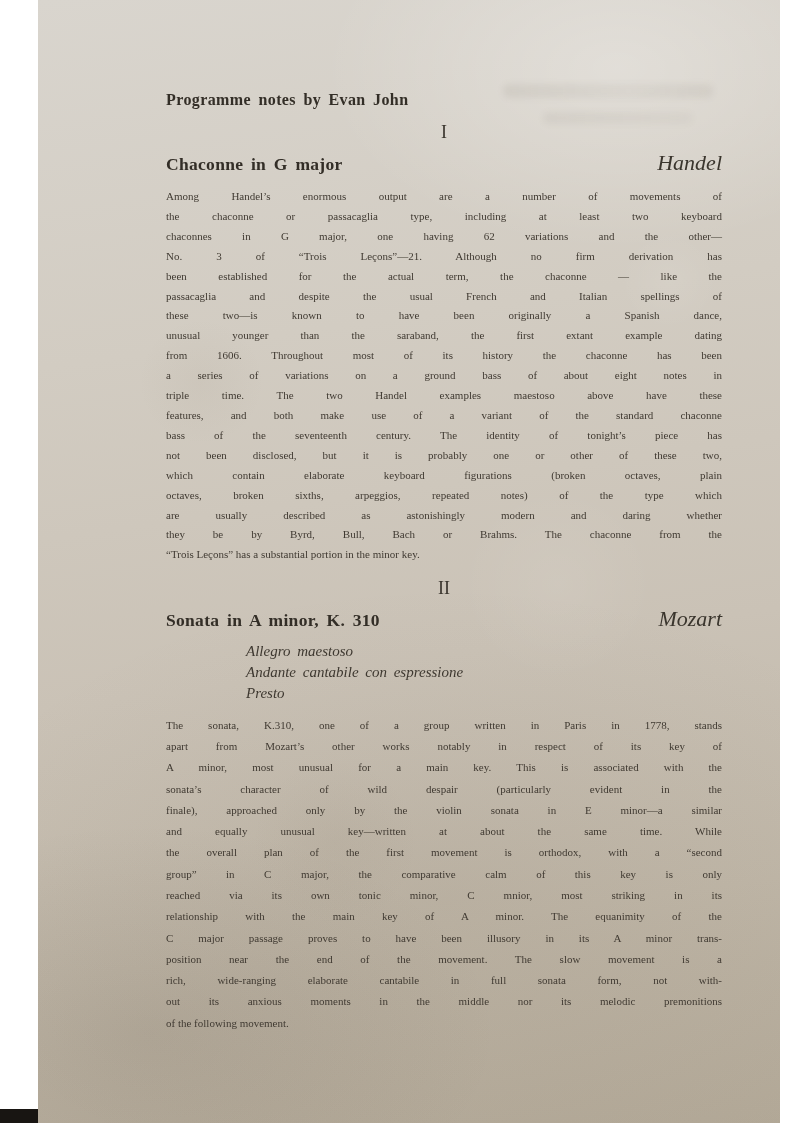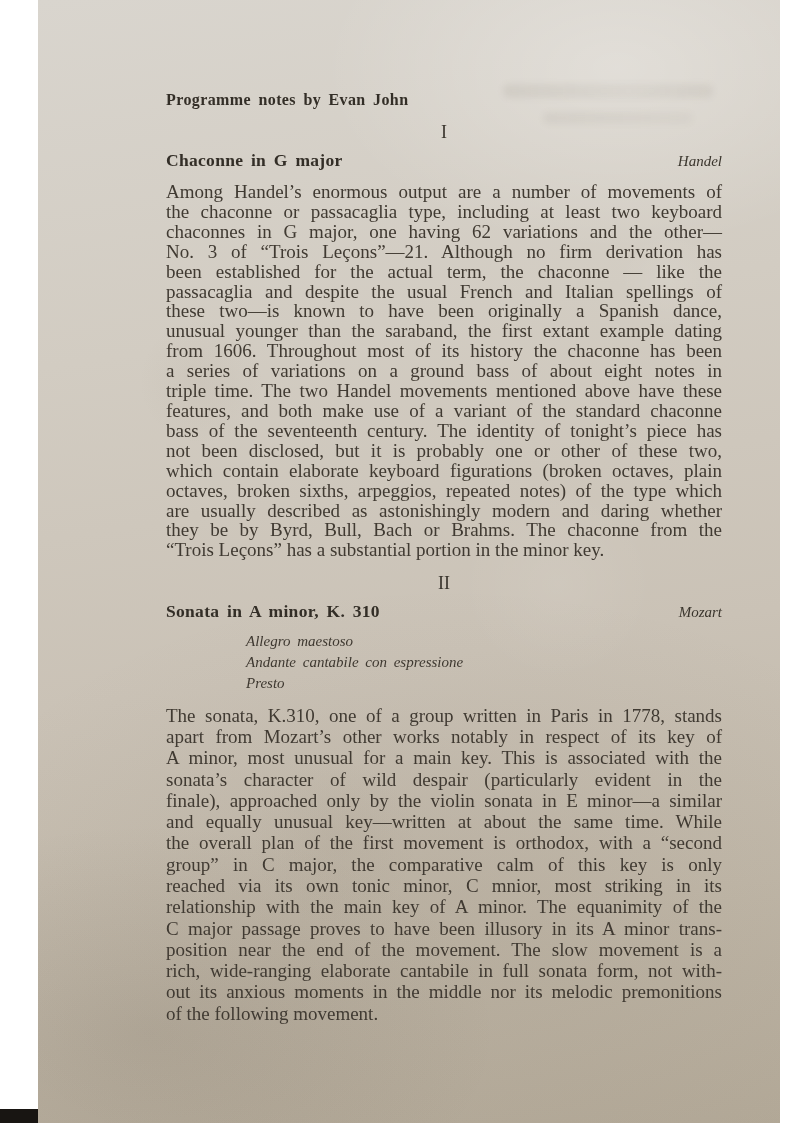--- a/index.html
+++ b/index.html
@@ -86,38 +86,38 @@
     margin-top: 7px;
   }
   .piece-title {
     font-size: 17.5px;
     font-weight: bold;
     letter-spacing: 0.3px;
     word-spacing: 3px;
     color: #332e27;
   }
   .composer {
-    font-size: 15px;
+    font-size: 22px;
     font-style: italic;
     color: #3a352d;
   }
 
   .movements {
     margin-top: 9px;
     margin-left: 80px;
     font-size: 15px;
     font-style: italic;
     line-height: 20.8px;
     word-spacing: 3px;
     color: #3e3830;
   }
 
   .para {
     margin-top: 11px;
-    font-size: 19px;
+    font-size: 11px;
     color: #403a32;
   }
   .para.first  { line-height: 19.9px; }
   .para.second { line-height: 21.3px; }
   .para .line {
     text-align: justify;
     text-align-last: justify;
     white-space: normal;
   }
   .para .line.last { text-align-last: left; }
@@ -146,21 +146,21 @@
         <div class="line">Among Handel’s enormous output are a number of movements of</div>
         <div class="line">the chaconne or passacaglia type, including at least two keyboard</div>
         <div class="line">chaconnes in G major, one having 62 variations and the other—</div>
         <div class="line">No. 3 of “Trois Leçons”—21. Although no firm derivation has</div>
         <div class="line">been established for the actual term, the chaconne — like the</div>
         <div class="line">passacaglia and despite the usual French and Italian spellings of</div>
         <div class="line">these two—is known to have been originally a Spanish dance,</div>
         <div class="line">unusual younger than the saraband, the first extant example dating</div>
         <div class="line">from 1606. Throughout most of its history the chaconne has been</div>
         <div class="line">a series of variations on a ground bass of about eight notes in</div>
-        <div class="line">triple time. The two Handel movements mentioned above have these</div>
+        <div class="line">triple time. The two Handel examples maestoso above have these</div>
         <div class="line">features, and both make use of a variant of the standard chaconne</div>
         <div class="line">bass of the seventeenth century. The identity of tonight’s piece has</div>
         <div class="line">not been disclosed, but it is probably one or other of these two,</div>
         <div class="line">which contain elaborate keyboard figurations (broken octaves, plain</div>
         <div class="line">octaves, broken sixths, arpeggios, repeated notes) of the type which</div>
         <div class="line">are usually described as astonishingly modern and daring whether</div>
         <div class="line">they be by Byrd, Bull, Bach or Brahms. The chaconne from the</div>
         <div class="line last">“Trois Leçons” has a substantial portion in the minor key.</div>
       </div>
 

